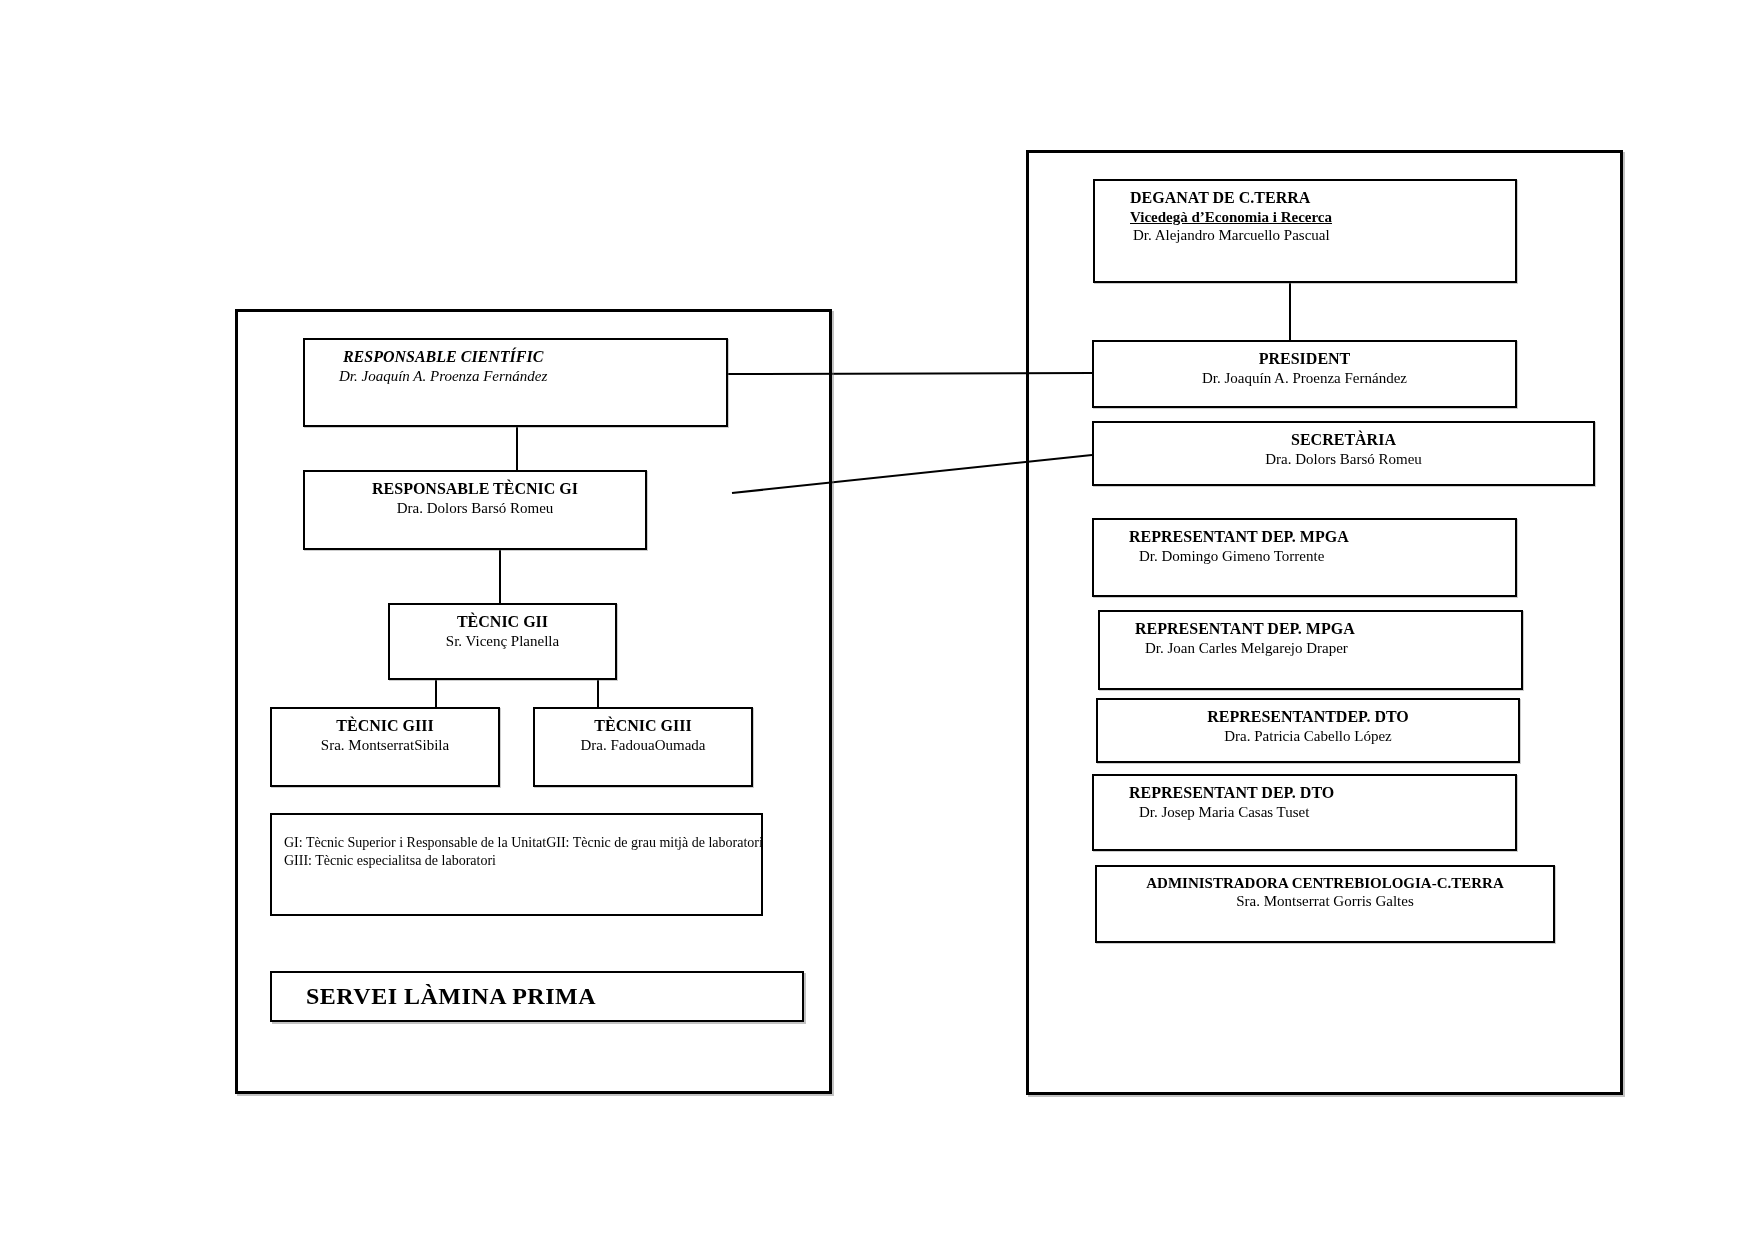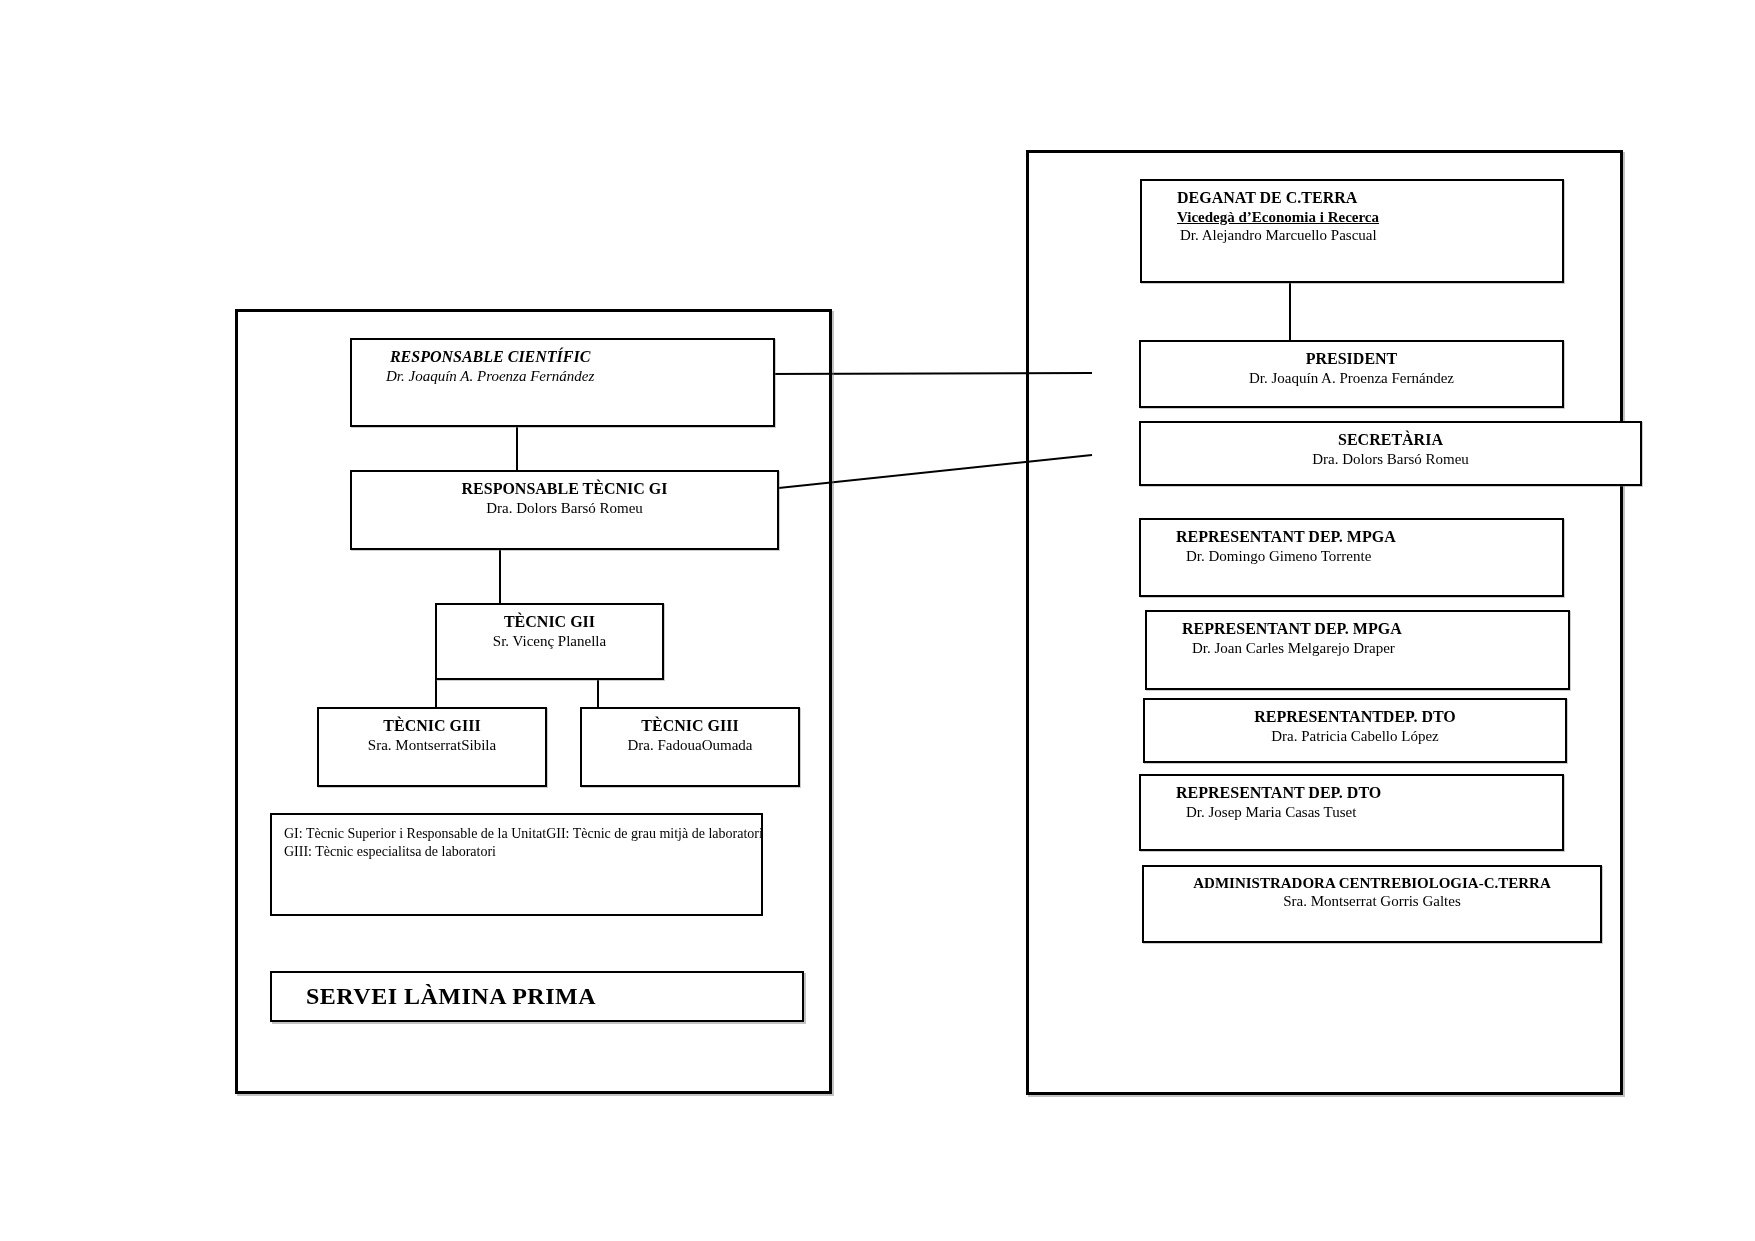--- a/index.html
+++ b/index.html
@@ -16,21 +16,20 @@
     border:3px solid #000;
     box-shadow:2px 2px 0 rgba(120,120,120,.45);
     background:transparent;
   }
   .box{
     position:absolute;
     border:2px solid #000;
     background:#fff;
     box-sizing:border-box;
     box-shadow:1px 1px 0 rgba(130,130,130,.4);
-    margin-left:47px;
   }
   .box .title{font-weight:bold;font-size:16px;line-height:1.22;}
   .box .subtitle{font-weight:bold;font-size:15px;line-height:1.22;}
   .box .person{font-size:15px;line-height:1.25;}
   .center{text-align:center;padding-top:7px;}
   .leftpad{text-align:left;padding-top:7px;padding-left:35px;}
   .leftpad .person{margin-left:10px;}
   .inlineblock{padding-top:7px;padding-left:34px;}
   .inlineblock .inner{display:inline-block;text-align:center;}
   .titlebox{
@@ -41,21 +40,21 @@
     box-shadow:2px 2px 0 rgba(120,120,120,.45);
     display:flex;align-items:center;
     font-weight:bold;font-size:24px;
     padding-left:34px;letter-spacing:.5px;
   }
   .legendbox{
     position:absolute;
     border:2px solid #000;
     background:#fff;box-sizing:border-box;
     font-size:14px;line-height:1.3;
-    padding:10px 12px;white-space:nowrap;
+    padding:19px 12px;white-space:nowrap;
   }
   svg.wires{position:absolute;left:0;top:0;pointer-events:none;}
 </style>
 </head>
 <body>
 
 <div class="page">
 
   <svg class="wires" width="1755" height="1241">
     <line x1="517" y1="427" x2="517" y2="470" stroke="#000" stroke-width="2"></line>
@@ -69,21 +68,21 @@
 
   <div class="container" style="left:235px;top:309px;width:591px;height:779px;"></div>
 
   <div class="box inlineblock" style="left:303px;top:338px;width:425px;height:89px;font-style:italic;">
     <div class="inner">
       <div class="title">RESPONSABLE CIENTÍFIC</div>
       <div class="person">Dr. Joaquín A. Proenza Fernández</div>
     </div>
   </div>
 
-  <div class="box center" style="left:303px;top:470px;width:429px;height:80px;">
+  <div class="box center" style="left:303px;top:470px;width:344px;height:80px;">
     <div class="title">RESPONSABLE TÈCNIC GI</div>
     <div class="person">Dra. Dolors Barsó Romeu</div>
   </div>
 
   <div class="box center" style="left:388px;top:603px;width:229px;height:77px;">
     <div class="title">TÈCNIC GII</div>
     <div class="person">Sr. Vicenç Planella</div>
   </div>
 
   <div class="box center" style="left:270px;top:707px;width:230px;height:80px;">

